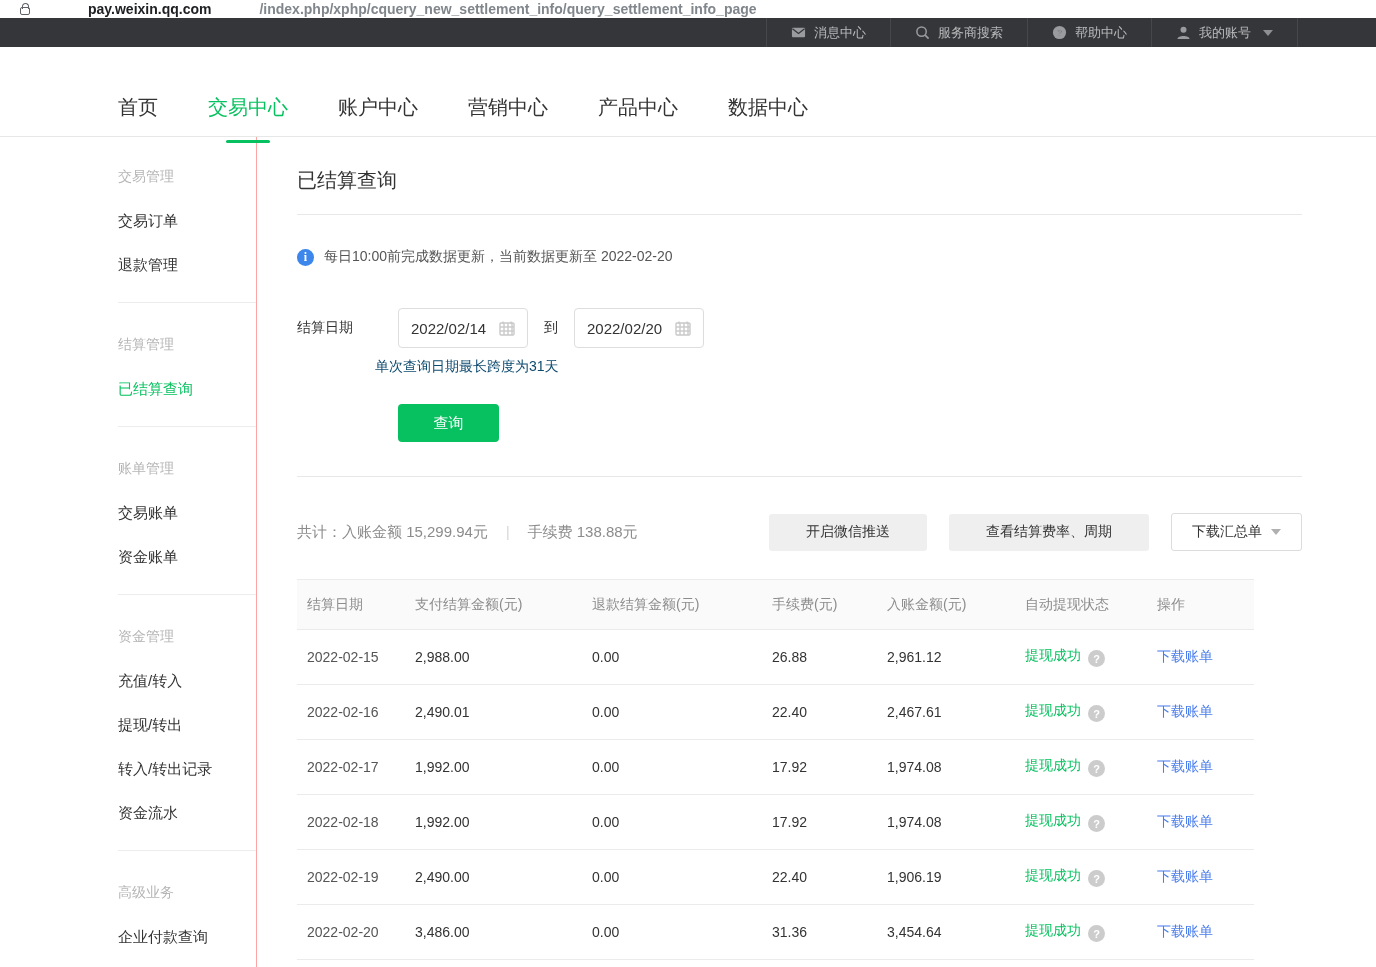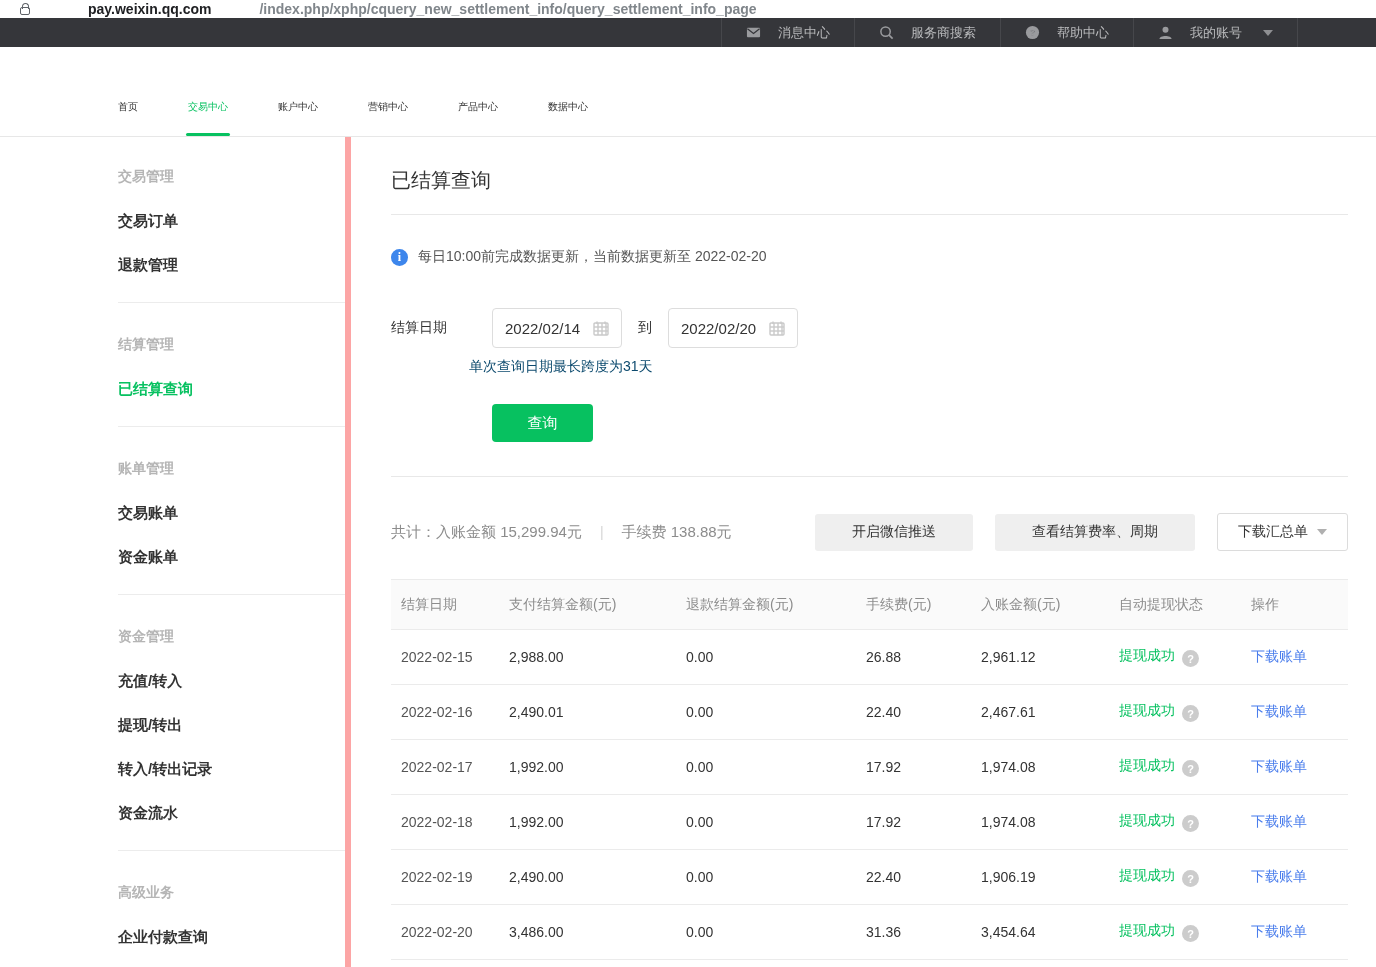--- a/index.html
+++ b/index.html
@@ -9,44 +9,44 @@
   
   .urlbar { height:18px; background:#fff; display:flex; align-items:center; padding-left:20px;gap:48px; }
   .lock { width:10px; height:8px; border:1.5px solid #5f6368; border-radius:2px; position:relative; margin-right:10px; margin-top:3px;}
   .lock:before { content:""; position:absolute; left:1px; top:-5px; width:5px; height:5px;
     border:1.5px solid #5f6368; border-bottom:none; border-radius:4px 4px 0 0; }
   .url-host { font-size:14px; color:#202124; font-weight:bold; letter-spacing:0; }
   .url-path { font-size:14px; color:#80868b; font-weight:bold; }
 
   
   .topbar { height:29px; background:#35363a; display:flex; justify-content:flex-end; align-items:center; padding-right:78px; }
-  .topbar-item { display:flex; align-items:center; gap:17px; color:#b9babc; font-size:13px;
+  .topbar-item { display:flex; align-items:center; gap:8px; color:#b9babc; font-size:13px;
     padding:0 24px; height:100%; border-left:1px solid #46474b; cursor:pointer; }
   .topbar-item:last-child { border-right:1px solid #46474b; }
   .tb-ic { width:15px; height:15px; fill:#9a9b9e; stroke:#9a9b9e; }
   .tb-caret { width:0; height:0; border-left:5px solid transparent; border-right:5px solid transparent;
     border-top:6px solid #8e8f92; margin-left:4px; }
 
   
   .header { height:90px; background:#fff; border-bottom:1px solid #e7e7e7;
     display:flex; align-items:center; justify-content:space-between; padding:0 74px 0 118px; }
   .brand { display:flex; align-items:center; }
   .wx-bubble { width:44px; height:40px; margin-right:14px; }
   .logo-text { font-size:30px; color:#535353; letter-spacing:1px; }
   .brand-sep { width:1px; height:26px; background:#dcdcdc; margin:0 24px; }
   .portal { font-size:17px; color:#333; }
   .nav { display:flex; gap:50px; }
-  .nav-item { font-size:10px; color:#333; cursor:pointer; position:relative; padding-bottom:4px;margin-top:35px; }
+  .nav-item { font-size:20px; color:#333; cursor:pointer; position:relative; padding-bottom:4px;margin-top:35px; }
   .nav-item.active { color:#07c160; }
   .nav-item.active:after { content:""; position:absolute; left:50%; transform:translateX(-50%);
     bottom:-18px; width:44px; height:3px; background:#07c160; border-radius:2px; }
 
   
   .content { display:flex; height:830px; }
-  .sidebar { width:351px; border-right:6px solid #fca5a5; background:#fff; flex-shrink:0; padding-top:18px;font-weight:bold; }
+  .sidebar { width:257px; border-right:1px solid #fca5a5; background:#fff; flex-shrink:0; padding-top:18px; }
   .side-row { height:44px; display:flex; align-items:center; padding-left:118px;
     font-size:15px; color:#333; cursor:pointer; }
   .side-row.section { color:#b5b5b5; font-size:14px; cursor:default; }
   .side-row.active { color:#07c160; }
   .side-div { height:1px; background:#ececec; margin:15px 0 20px 118px; }
 
   .main { flex:1; padding:0 74px 0 40px; }
 
   .page-title { margin-top:30px; font-size:20px; color:#333; }
   .rule { height:1px; background:#e8e8e8; }

